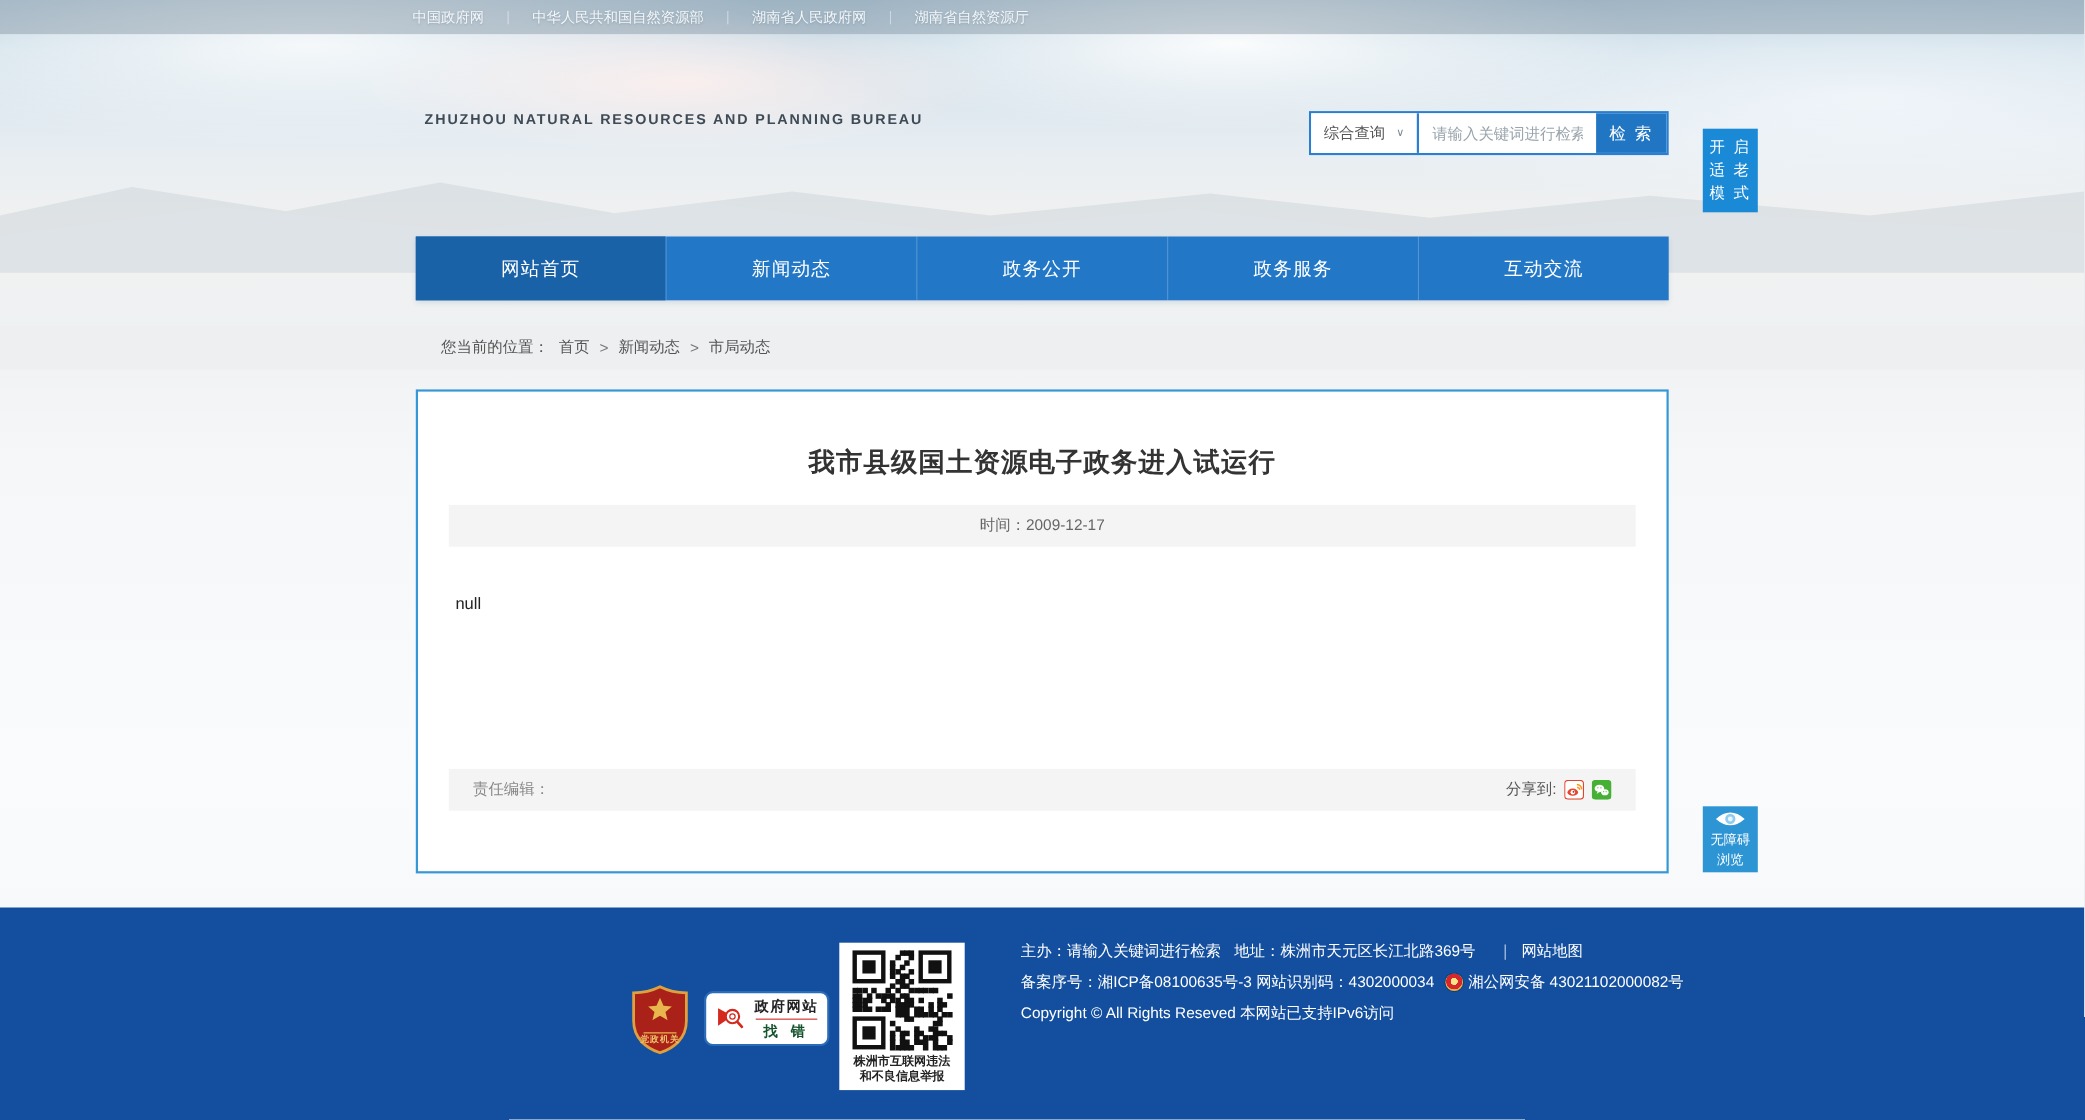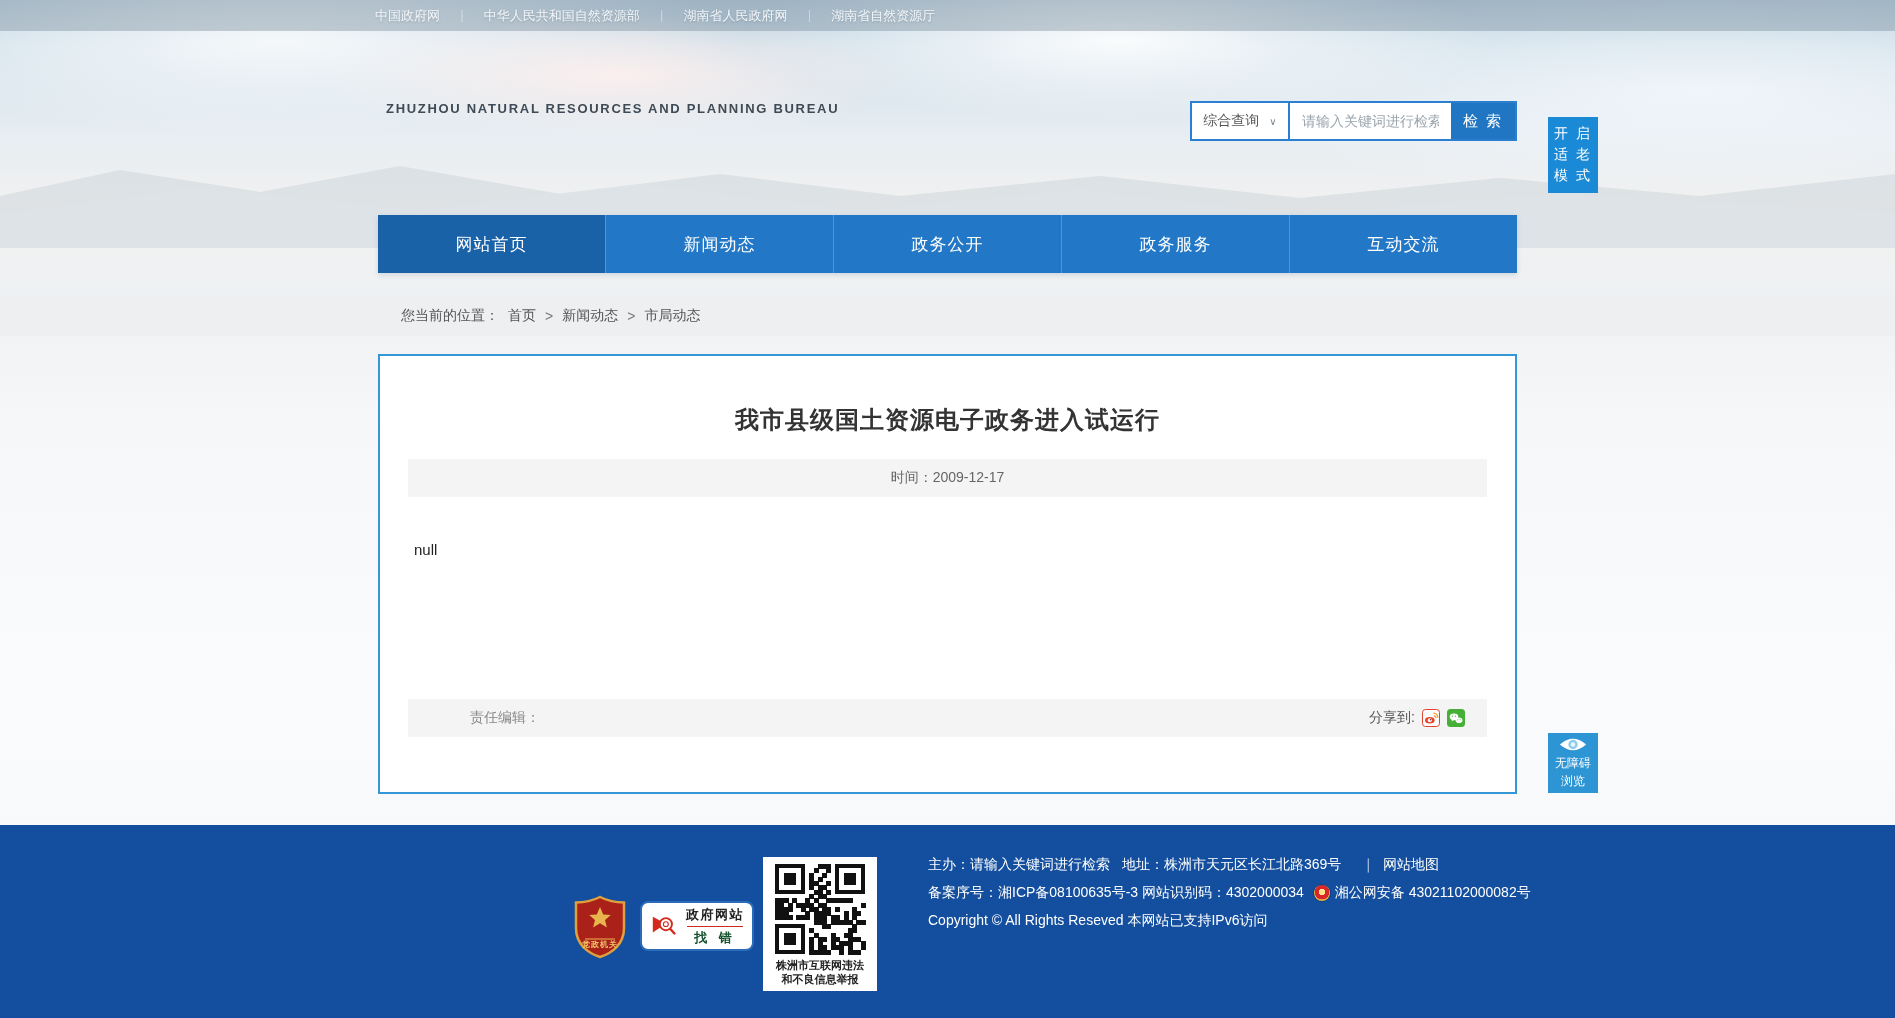--- a/index.html
+++ b/index.html
@@ -56,21 +56,21 @@
   .breadcrumb .bc-sep{color:#777;}
   
   .article{position:absolute;left:378px;top:354px;width:1139px;height:440px;background:#fff;
     border:2px solid #3697d6;box-sizing:border-box;z-index:4;}
   .article-title{position:absolute;left:0;right:0;top:48px;text-align:center;font-size:24px;font-weight:bold;color:#333;letter-spacing:1px;}
   .time-bar{position:absolute;left:28px;right:28px;top:103px;height:38px;background:#f4f4f4;
     display:flex;align-items:center;justify-content:center;font-size:14px;color:#666;}
   .article-body{position:absolute;left:34px;top:185px;font-size:15px;color:#222;}
   .editor-bar{position:absolute;left:28px;right:28px;top:343px;height:38px;background:#f4f4f4;
     display:flex;align-items:center;justify-content:space-between;padding:0 22px;box-sizing:border-box;font-size:14px;}
-  .editor-label{color:#888;margin-left:40px;}
+  .editor-label{color:#888;}
   .share{display:flex;align-items:center;gap:7px;color:#555;}
   .share .sicon{width:18px;height:18px;cursor:pointer;display:block;}
   
   .footer{position:absolute;left:0;top:825px;width:100%;height:193px;background:#134f9e;z-index:5;}
   .badge-dzjg{position:absolute;left:573px;top:70px;width:54px;height:64px;cursor:pointer;text-decoration:underline;}
   .badge-dzjg .btxt{position:absolute;left:0;bottom:9px;width:100%;text-align:center;color:#efc36a;
     font-size:8px;font-weight:bold;letter-spacing:1px;}
   .find-error{position:absolute;left:640px;top:76px;width:114px;height:50px;background:#fff;
     border:2px solid #2b6cb8;border-radius:8px;display:flex;align-items:center;justify-content:center;gap:8px;
     box-sizing:border-box;cursor:pointer;}

